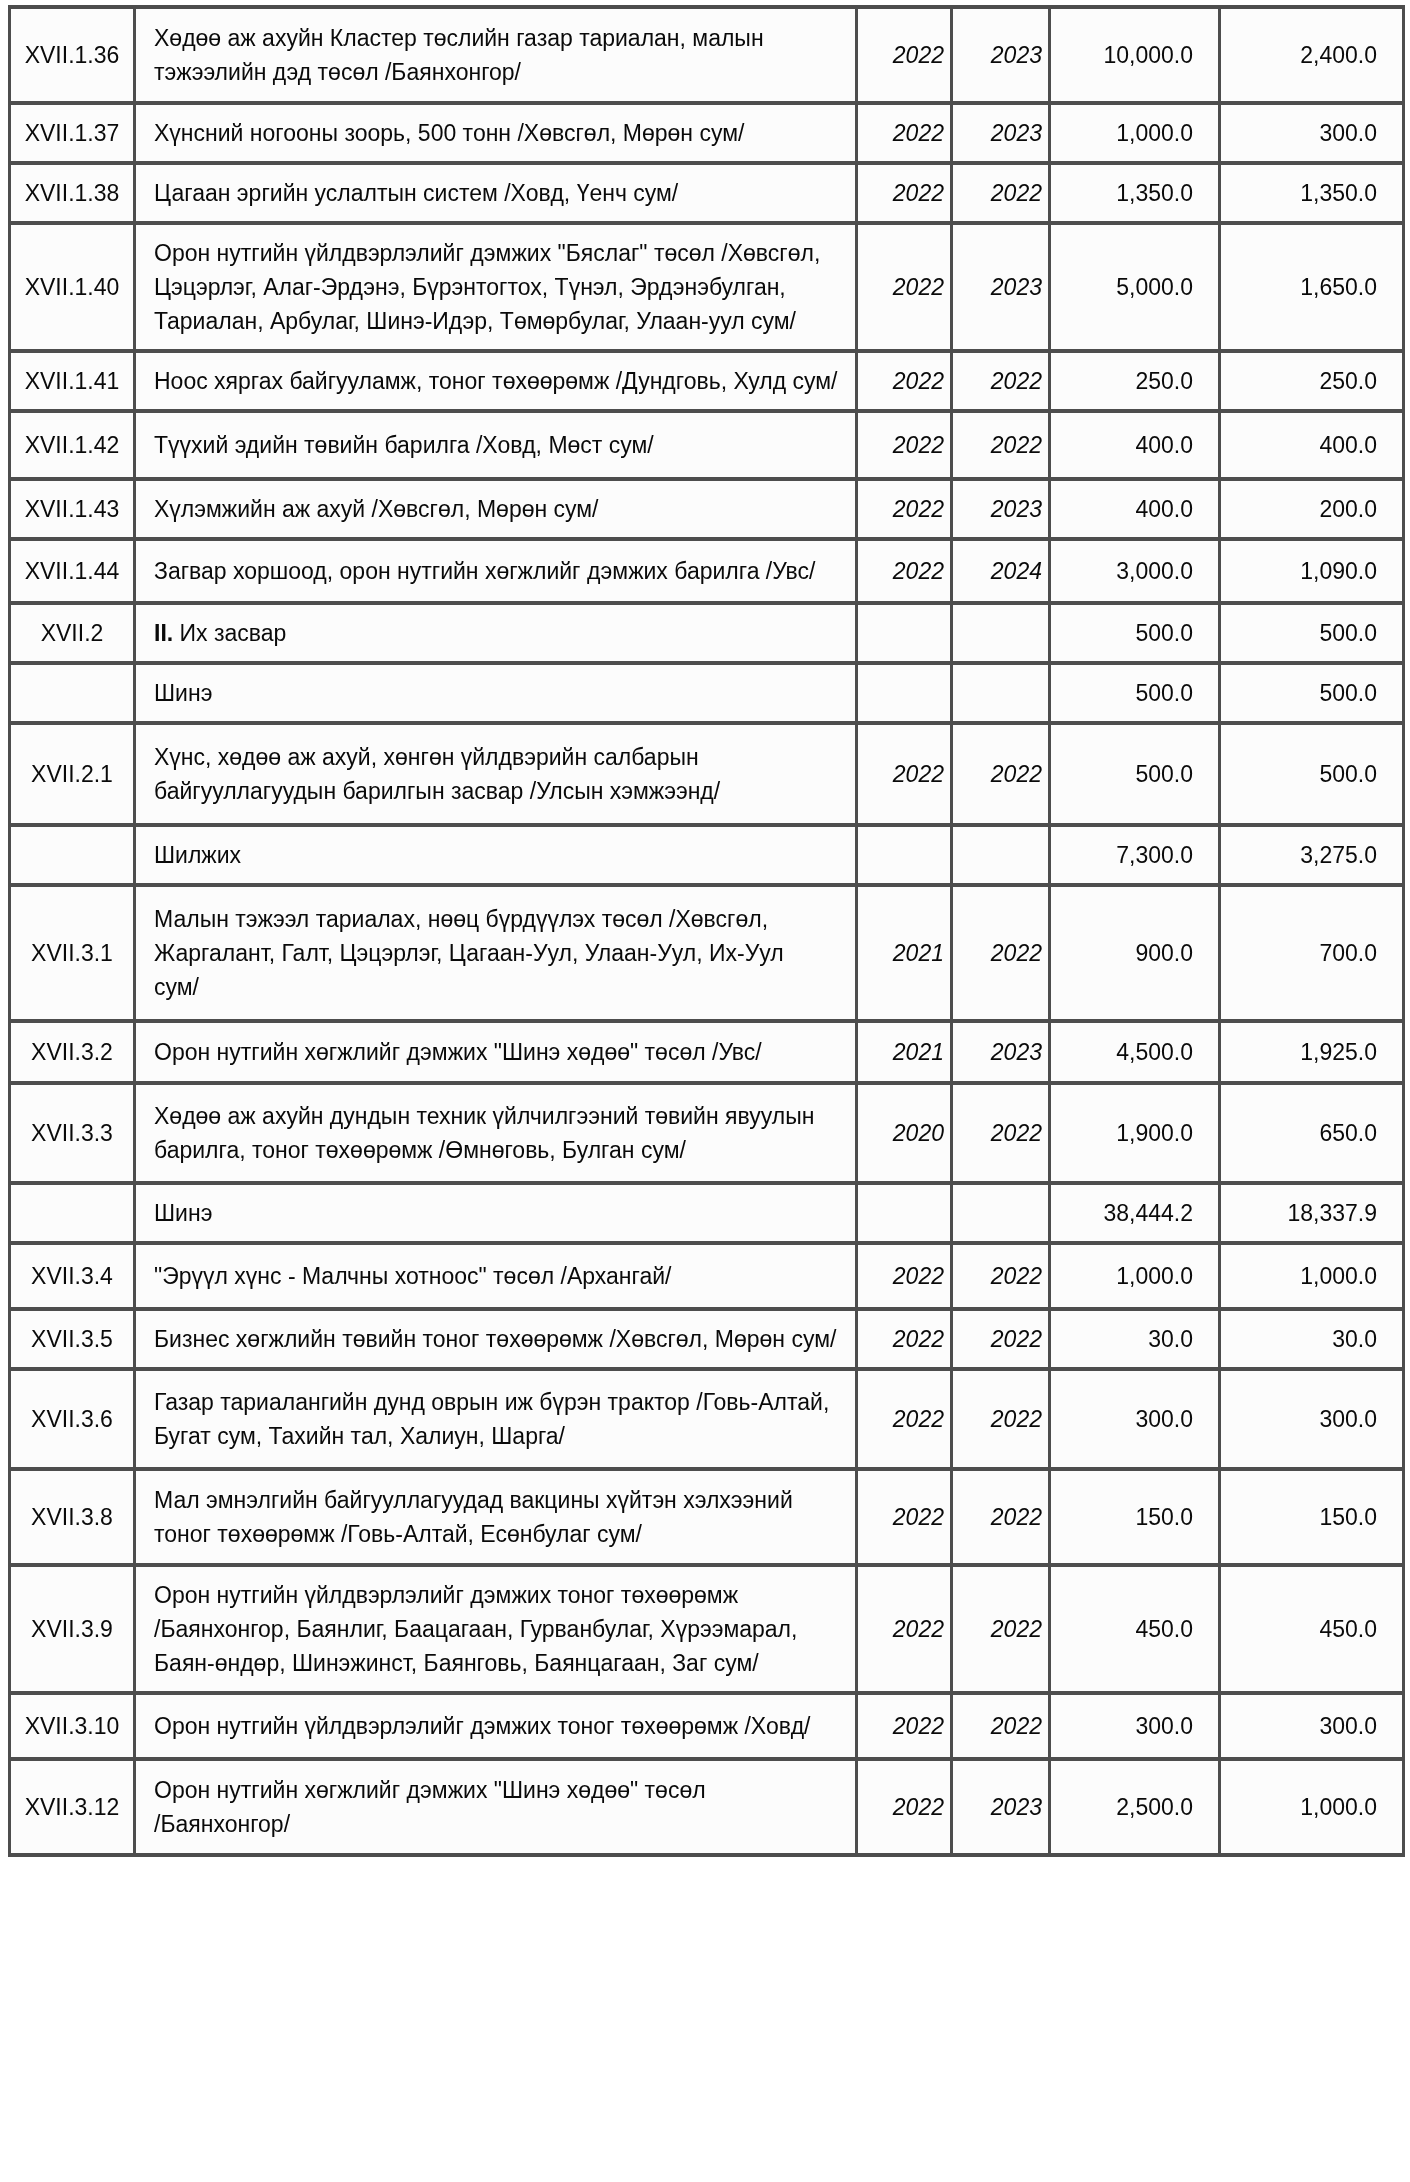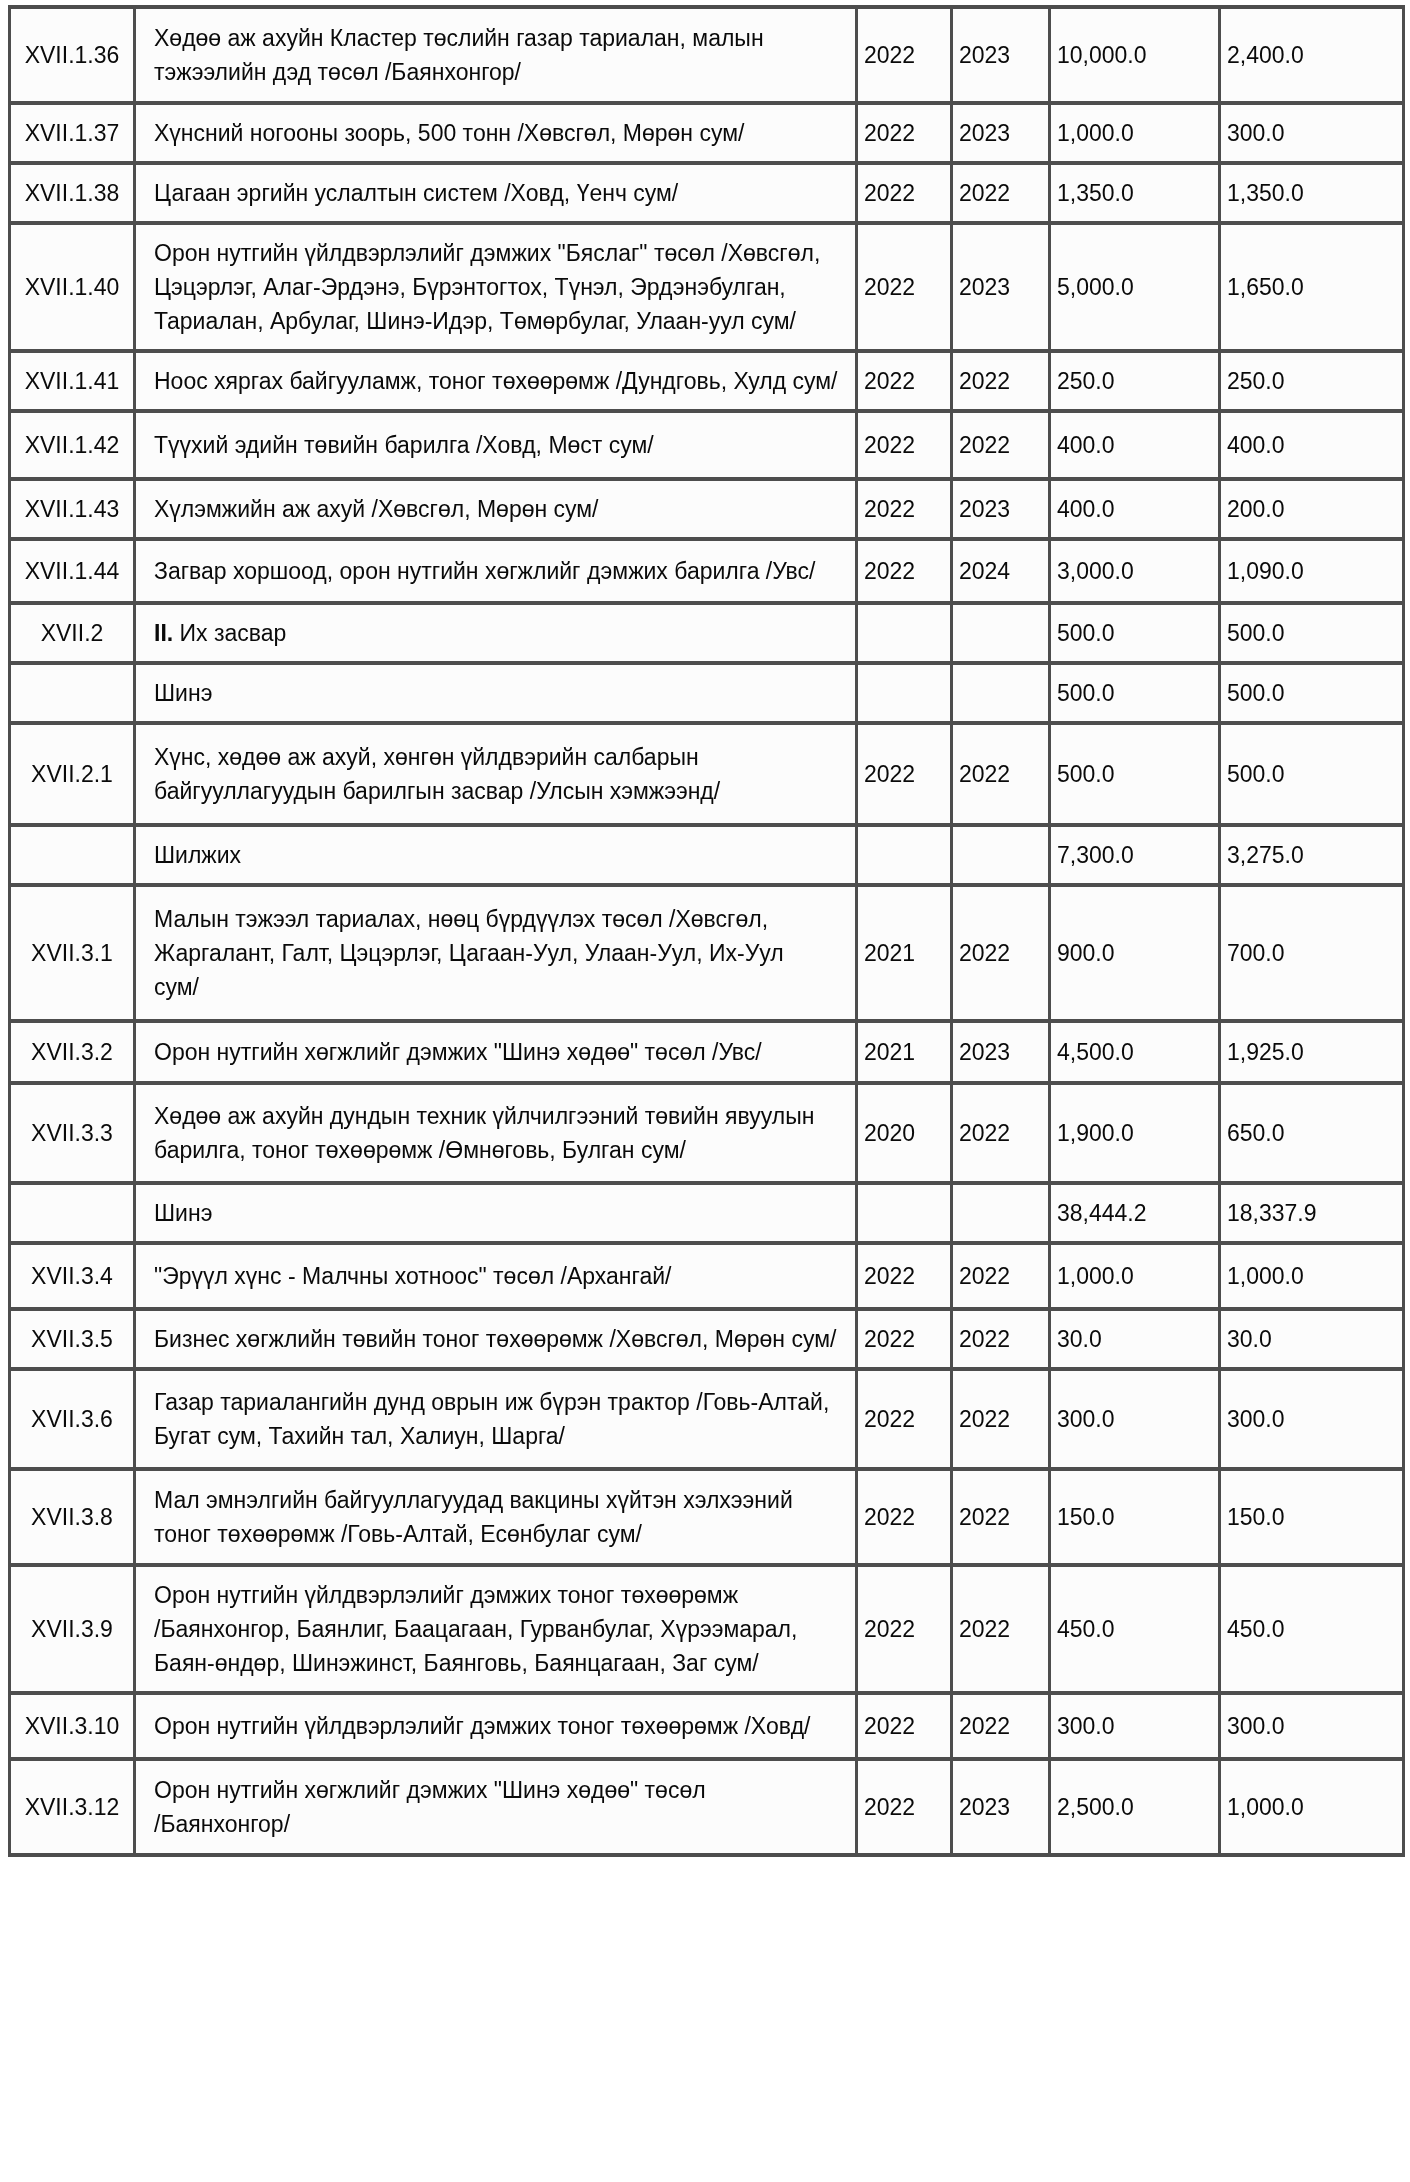--- a/index.html
+++ b/index.html
@@ -30,22 +30,22 @@
     border-bottom-width: 4px;
     font-size: 23px;
     line-height: 34px;
     vertical-align: middle;
     background: #fcfcfc;
     padding: 11px 6px;
     overflow: hidden;
   }
   td.c-id   { text-align: center; padding-left: 2px; padding-right: 2px; }
   td.c-desc { text-align: left; padding-left: 18px; padding-right: 8px; white-space: pre-line; }
-  td.c-year { text-align: left; }
-  td.c-amt  { text-align: left; padding-right: 25px; }
+  td.c-year { text-align: right; font-style: italic; }
+  td.c-amt  { text-align: right; padding-right: 25px; }
   .bold-prefix { font-weight: bold; }
 </style>
 </head>
 <body>
 
 <div class="page">
   <table class="budget">
     <colgroup>
       <col style="width:125px">
       <col style="width:722px">

